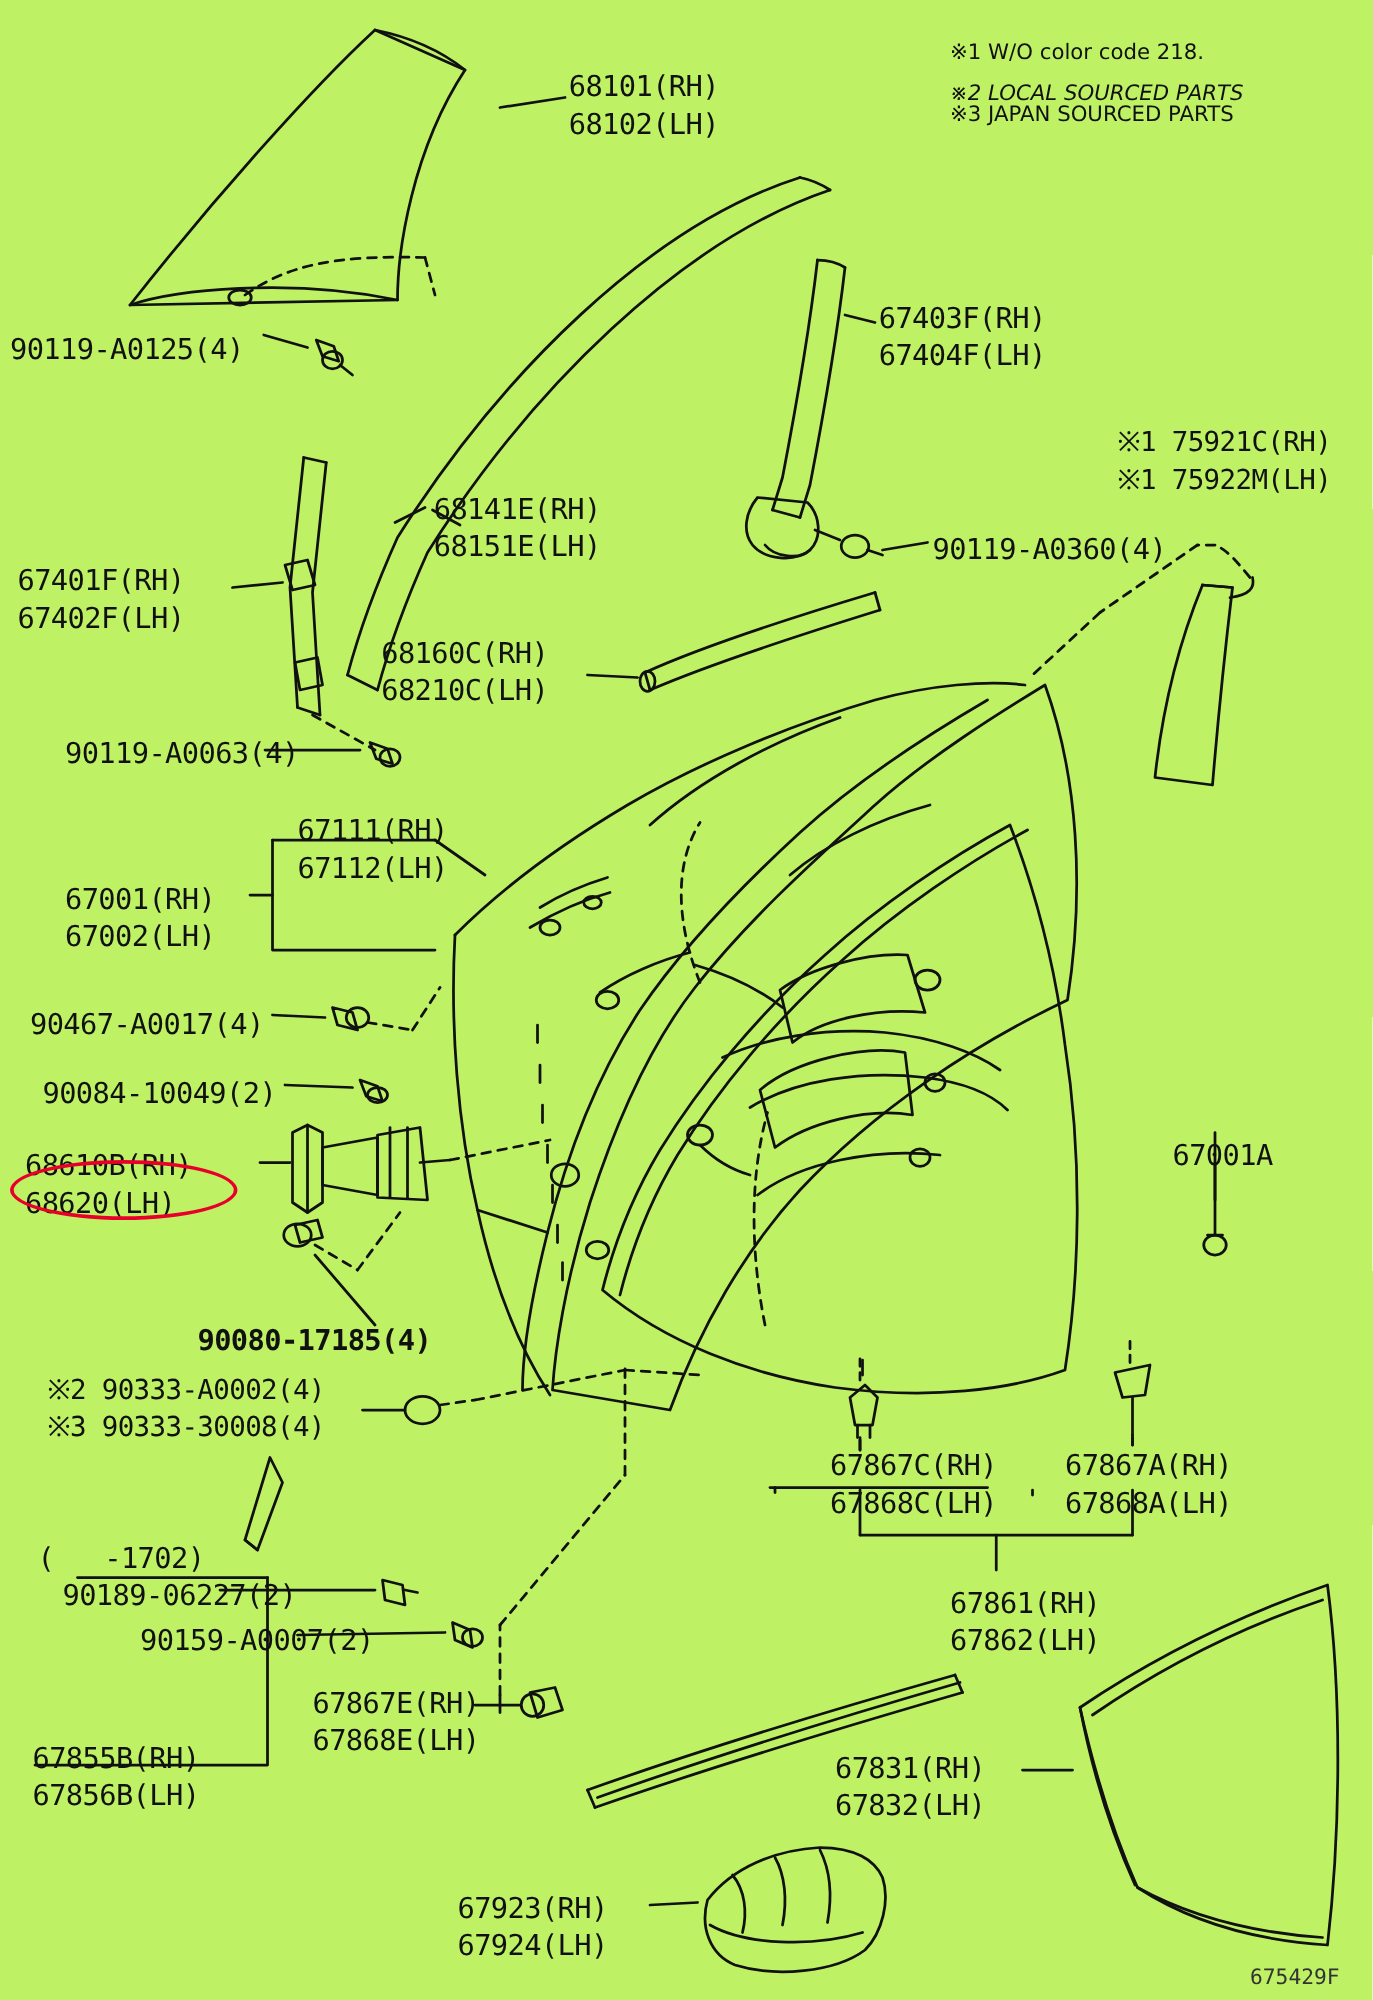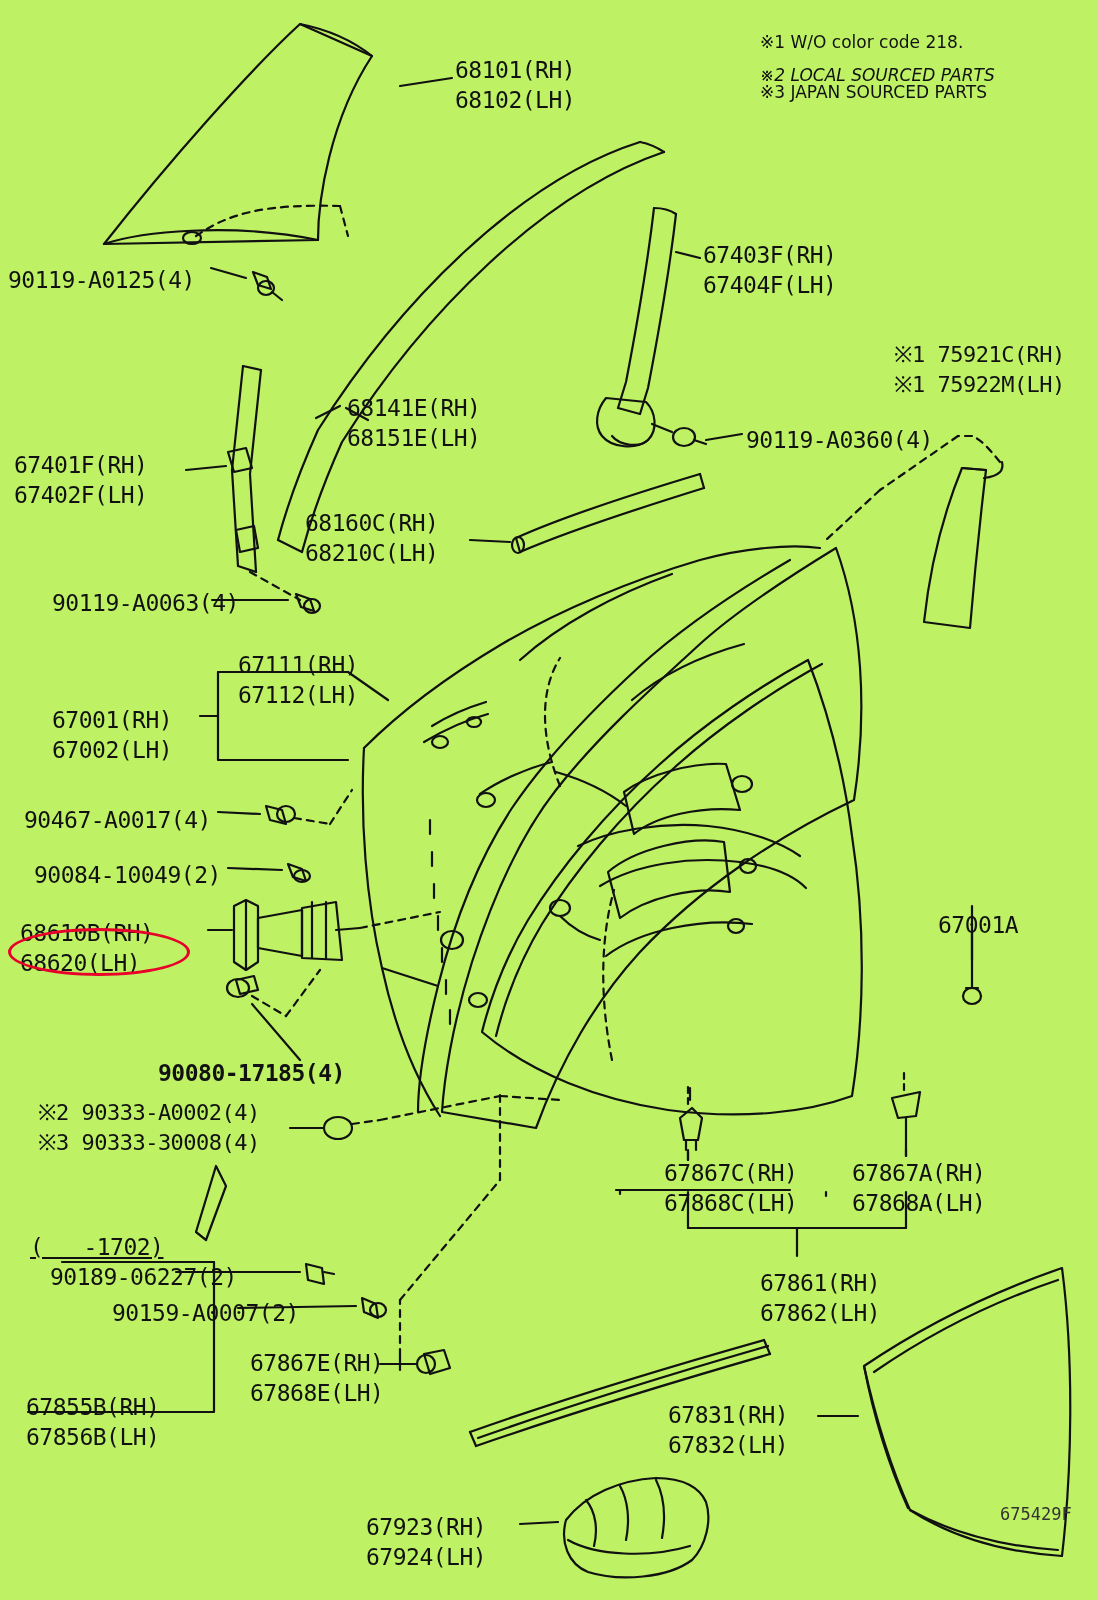--- a/index.html
+++ b/index.html
@@ -307,28 +307,28 @@
   <div class="lbl" style="left:158px; top:1058px;font-weight:bold;">90080-17185(4)</div>
   <div class="lbl" style="left:938px; top:910px;">67001A</div>
   <div class="lbl" style="left:38px; top:1098px; font-size:22px;">※2 90333-A0002(4)
 ※3 90333-30008(4)</div>
   <div class="lbl" style="left:664px; top:1158px;">67867C(RH)
 67868C(LH)</div>
   <div class="lbl" style="left:852px; top:1158px;">67867A(RH)
 67868A(LH)</div>
   <div class="lbl" style="left:760px; top:1268px;">67861(RH)
 67862(LH)</div>
-  <div class="lbl" style="left:30px; top:1232px;text-decoration:underline;">(   -1702)</div>
+  <div class="lbl" style="left:30px; top:1232px;">(   -1702)</div>
   <div class="lbl" style="left:50px; top:1262px;">90189-06227(2)</div>
   <div class="lbl" style="left:112px; top:1298px;">90159-A0007(2)</div>
   <div class="lbl" style="left:222px; top:1348px;margin-left:28px;">67867E(RH)
 67868E(LH)</div>
   <div class="lbl" style="left:26px; top:1392px;">67855B(RH)
 67856B(LH)</div>
   <div class="lbl" style="left:668px; top:1400px;">67831(RH)
 67832(LH)</div>
   <div class="lbl" style="left:366px; top:1512px;">67923(RH)
 67924(LH)</div>
 
   <div class="hl" style="left:8px; top:928px; width:182px; height:48px;"></div>
 
-  <div class="corner" style="left:1000px; top:1504px;">675429F</div>
+  <div class="corner" style="left:1000px; top:1572px;">675429F</div>
 </div>
 
 </body></html>

